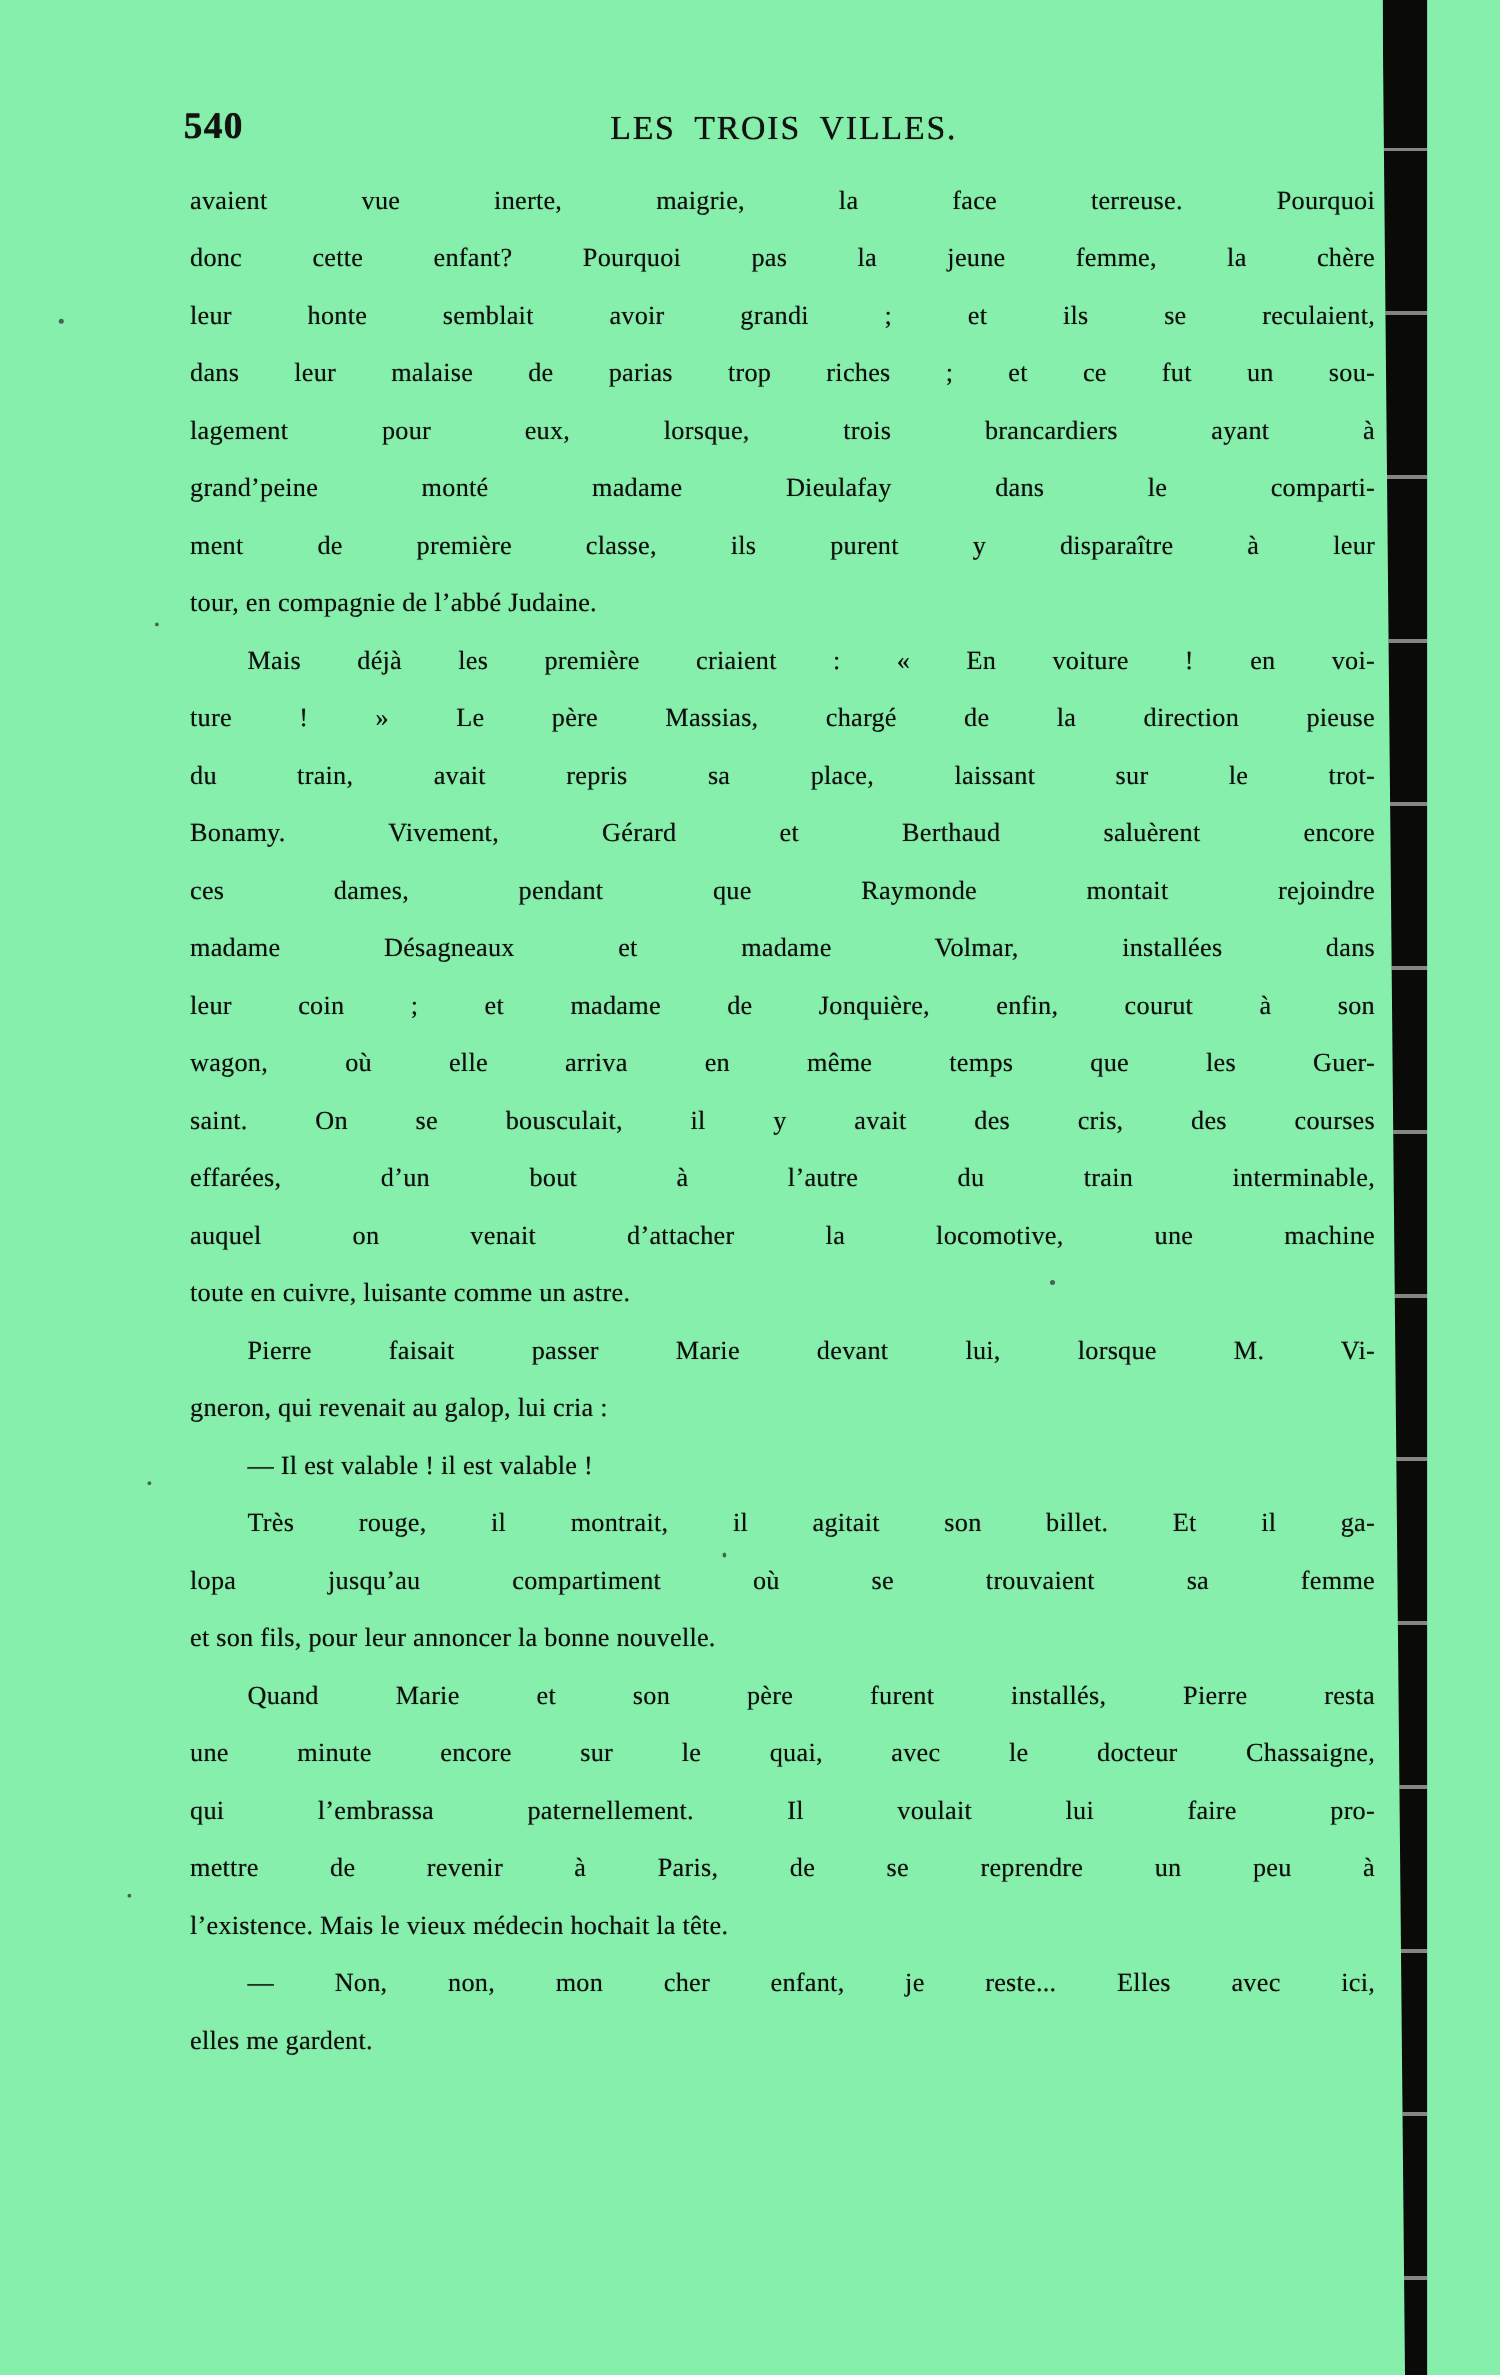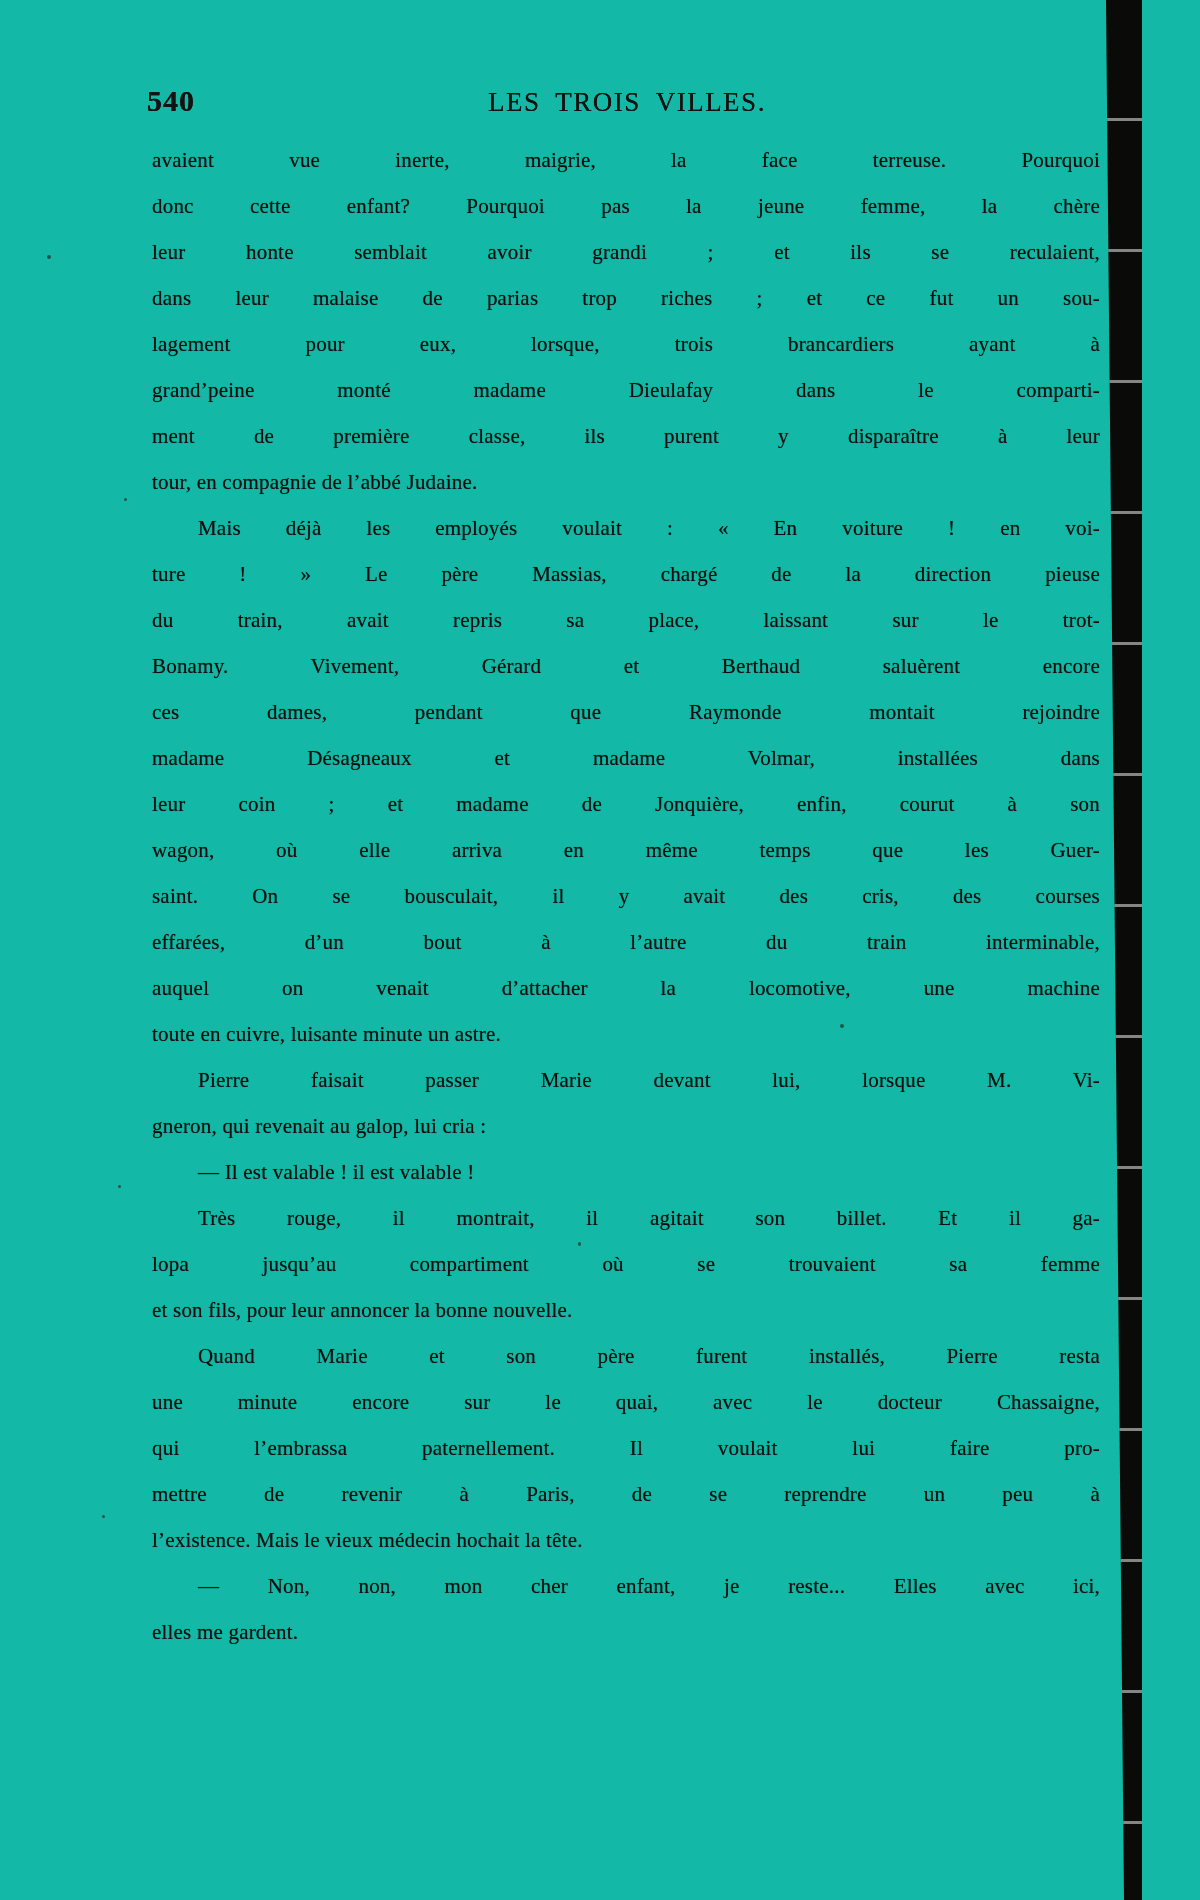--- a/index.html
+++ b/index.html
@@ -4,21 +4,21 @@
 <style>
   html,body{margin:0;padding:0;}
   body{
     width:1200px;height:1900px;
     background:#ffffff;
     font-family:"Liberation Serif","DejaVu Serif",serif;
     position:relative;
   }
   .page{
     position:absolute;inset:0;
-    background:#14b8a6;
+    background:#86efac;
     overflow:hidden;
     color:#121210;
     padding-left:20px;
   }
   
   .page-number{
     position:absolute;left:147px;top:84px;
     font-size:30px;font-weight:bold;letter-spacing:1px;
     text-shadow:0 0 0.6px currentColor;
   }
@@ -69,32 +69,32 @@
 
   <div class="text-block" id="text-block">
       <div class="line justify">avaient vue inerte, maigrie, la face terreuse. Pourquoi</div>
       <div class="line justify">donc cette enfant? Pourquoi pas la jeune femme, la chère</div>
       <div class="line justify">leur honte semblait avoir grandi ; et ils se reculaient,</div>
       <div class="line justify">dans leur malaise de parias trop riches ; et ce fut un sou-</div>
       <div class="line justify">lagement pour eux, lorsque, trois brancardiers ayant à</div>
       <div class="line justify">grand’peine monté madame Dieulafay dans le comparti-</div>
       <div class="line justify">ment de première classe, ils purent y disparaître à leur</div>
       <div class="line">tour, en compagnie de l’abbé Judaine.</div>
-      <div class="line justify indent">Mais déjà les employés voulait : « En voiture ! en voi-</div>
+      <div class="line justify indent">Mais déjà les première criaient : « En voiture ! en voi-</div>
       <div class="line justify">ture ! » Le père Massias, chargé de la direction pieuse</div>
       <div class="line justify">du train, avait repris sa place, laissant sur le trot-</div>
       <div class="line justify">Bonamy. Vivement, Gérard et Berthaud saluèrent encore</div>
       <div class="line justify">ces dames, pendant que Raymonde montait rejoindre</div>
       <div class="line justify">madame Désagneaux et madame Volmar, installées dans</div>
       <div class="line justify">leur coin ; et madame de Jonquière, enfin, courut à son</div>
       <div class="line justify">wagon, où elle arriva en même temps que les Guer-</div>
       <div class="line justify">saint. On se bousculait, il y avait des cris, des courses</div>
       <div class="line justify">effarées, d’un bout à l’autre du train interminable,</div>
       <div class="line justify">auquel on venait d’attacher la locomotive, une machine</div>
-      <div class="line">toute en cuivre, luisante minute un astre.</div>
+      <div class="line">toute en cuivre, luisante comme un astre.</div>
       <div class="line justify indent">Pierre faisait passer Marie devant lui, lorsque M. Vi-</div>
       <div class="line">gneron, qui revenait au galop, lui cria :</div>
       <div class="line indent">— Il est valable ! il est valable !</div>
       <div class="line justify indent">Très rouge, il montrait, il agitait son billet. Et il ga-</div>
       <div class="line justify">lopa jusqu’au compartiment où se trouvaient sa femme</div>
       <div class="line">et son fils, pour leur annoncer la bonne nouvelle.</div>
       <div class="line justify indent">Quand Marie et son père furent installés, Pierre resta</div>
       <div class="line justify">une minute encore sur le quai, avec le docteur Chassaigne,</div>
       <div class="line justify">qui l’embrassa paternellement. Il voulait lui faire pro-</div>
       <div class="line justify">mettre de revenir à Paris, de se reprendre un peu à</div>

